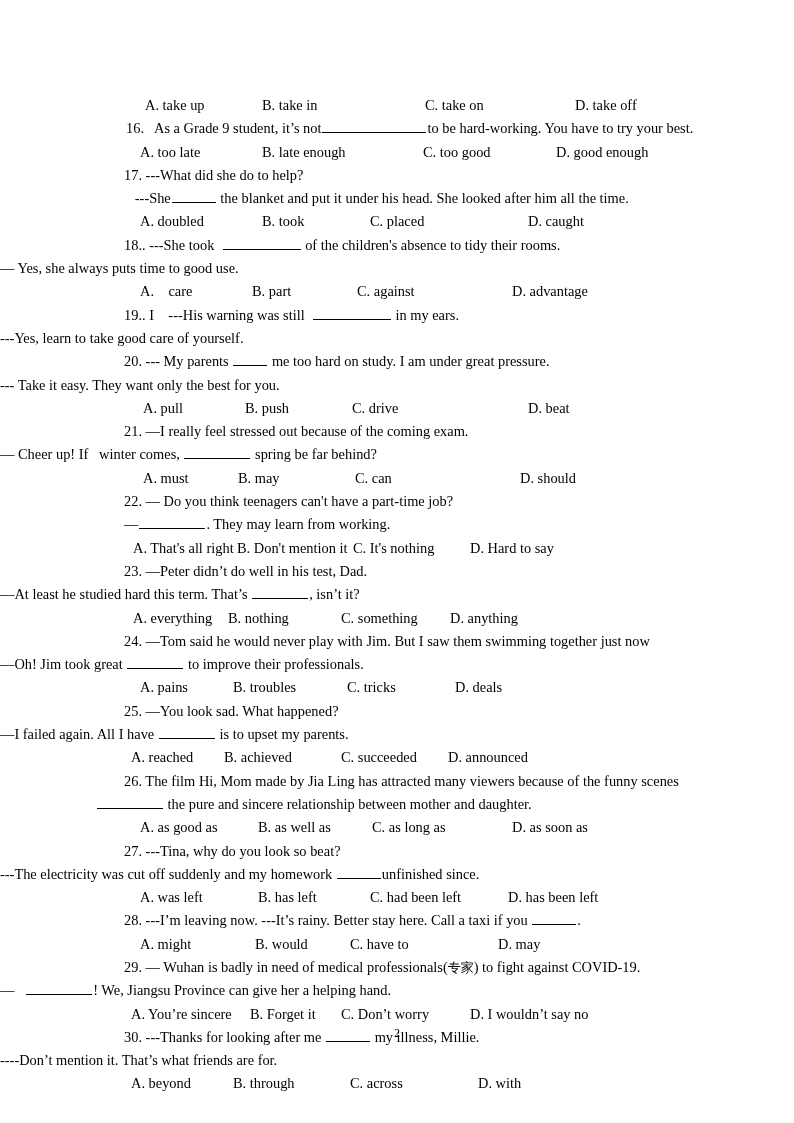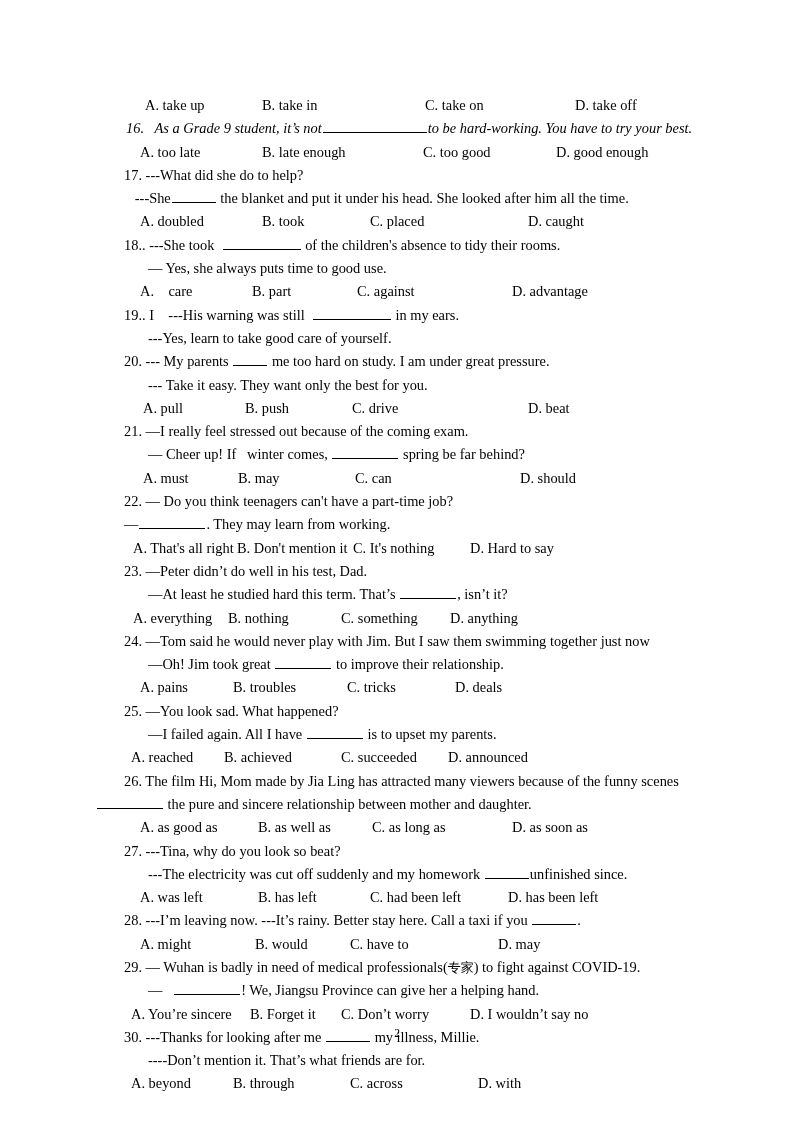--- a/index.html
+++ b/index.html
@@ -26,22 +26,22 @@
     width: 794px;
   }
   .line {
     position: relative;
     font-size: 14.4px;
     line-height: 23.3px;
     white-space: pre;
     height: 23.3px;
   }
   
-  .ind-num   { padding-left: 126px; font-style: italic; }
-  .ind-sub   { padding-left: 148px; }
+  .ind-num   { padding-left: 126px; }
+  .ind-sub   { }
   .ind-flush { padding-left: 124px; }
 
   
   .optrow {
     position: relative;
     height: 23.3px;
     font-size: 14.4px;
     line-height: 23.3px;
     white-space: pre;
   }
@@ -146,21 +146,21 @@
     <div class="line ind-flush"><span>23.</span><span> —Peter didn’t do well in his test, Dad.</span></div>
     <div class="line ind-sub"><span>—At least he studied hard this term. That’s </span><span class="blank b-m"></span><span>, isn’t it?</span></div>
     <div class="optrow">
       <span class="o" style="left:133px">A. everything</span>
       <span class="o" style="left:228px">B. nothing</span>
       <span class="o" style="left:341px">C. something</span>
       <span class="o" style="left:450px">D. anything</span>
     </div>
 
     <div class="line ind-flush"><span>24.</span><span> —Tom said he would never play with Jim. But I saw them swimming together just now</span></div>
-    <div class="line ind-sub"><span>—Oh! Jim took great </span><span class="blank b-m"></span><span> to improve their relationship.</span></div>
+    <div class="line ind-sub"><span>—Oh! Jim took great </span><span class="blank b-m"></span><span> to improve their professionals.</span></div>
     <div class="optrow">
       <span class="o" style="left:140px">A. pains</span>
       <span class="o" style="left:233px">B. troubles</span>
       <span class="o" style="left:347px">C. tricks</span>
       <span class="o" style="left:455px">D. deals</span>
     </div>
 
     <div class="line ind-flush"><span>25.</span><span> —You look sad. What happened?</span></div>
     <div class="line ind-sub"><span>—I failed again. All I have </span><span class="blank b-m"></span><span> is to upset my parents.</span></div>
     <div class="optrow">

